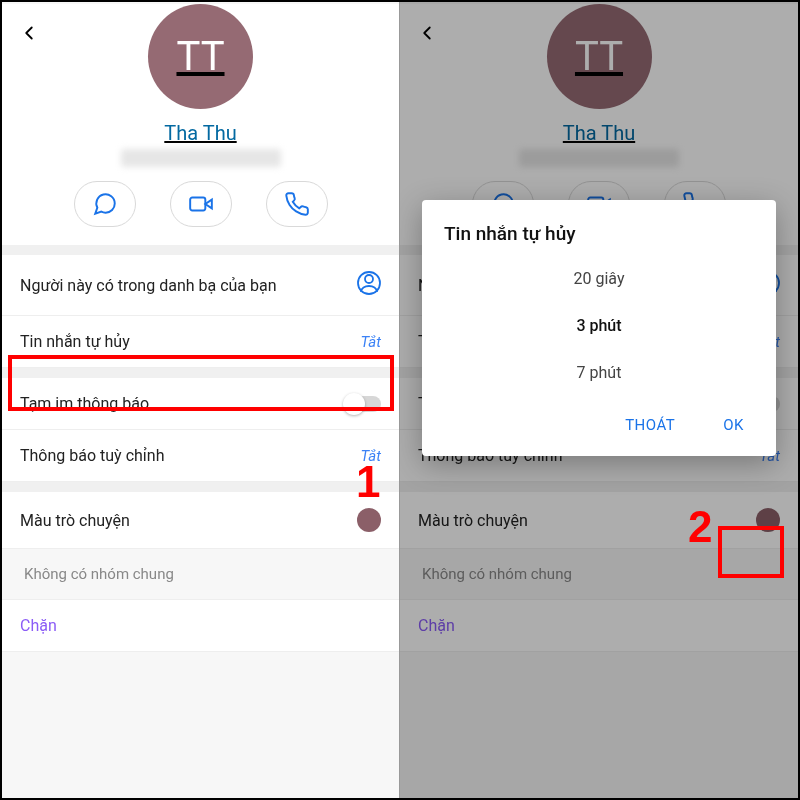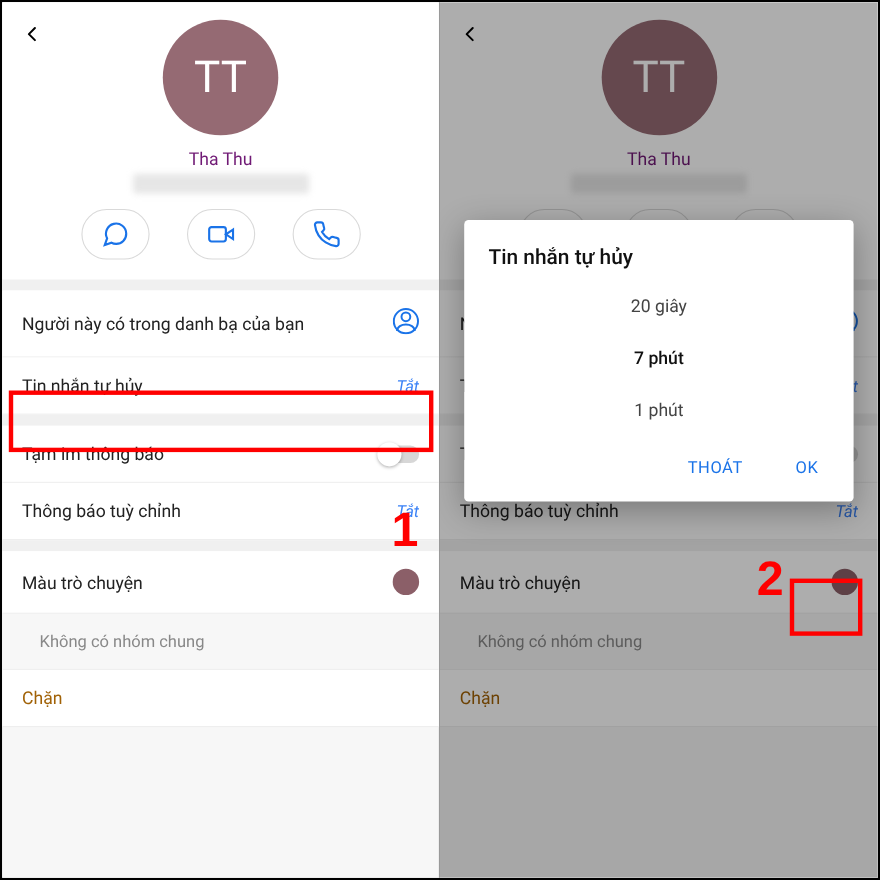--- a/index.html
+++ b/index.html
@@ -30,23 +30,23 @@
     position: absolute;
     inset: 0;
     background: rgba(0,0,0,0.32);
     z-index: 5;
     pointer-events: none;
   }
 
   
   .header {
     background: #fff;
-    padding-top: 14px;
     text-align: center;
     position: relative;
+    text-decoration: underline;
   }
   .back-btn {
     position: absolute;
     top: 14px;
     left: 12px;
     width: 30px;
     height: 30px;
     display: flex;
     align-items: center;
     justify-content: center;
@@ -60,22 +60,22 @@
     background: #956a73;
     color: #fff;
     display: flex;
     align-items: center;
     justify-content: center;
     font-size: 40px;
     font-weight: 400;
     margin: 2px auto 12px auto;
   }
   .profile-name {
-    font-size: 16px;
-    color: #701a75;
+    font-size: 20px;
+    color: #0369a1;
     font-weight: 400;
     margin-bottom: 4px;
   }
   .profile-sub {
     width: 160px;
     height: 18px;
     margin: 0 auto 14px auto;
     background: #e6e6e6;
     filter: blur(3px);
     border-radius: 3px;
@@ -119,26 +119,26 @@
     width: 36px; height: 16px; border-radius: 10px;
     background: #d7d7d7; position: relative;
   }
   .toggle::after {
     content:""; position:absolute; left:-2px; top:-3px;
     width:22px; height:22px; border-radius:50%;
     background:#fff; box-shadow:0 1px 3px rgba(0,0,0,0.3);
   }
   .color-dot { width:24px; height:24px; border-radius:50%; background:#8b5f68; }
   .row-muted {
-    padding: 16px 34px;
+    padding: 16px 22px;
     font-size: 15px;
     color: #888;
     background: #f7f7f7;
   }
-  .row-block { color: #a16207; }
+  .row-block { color: #8b5cf6; }
   .row-block-group { background:#fff; border-top:1px solid #eee; }
 
   
   .red-box {
     position: absolute;
     border: 4px solid #ff0000;
     pointer-events: none;
     z-index: 20;
   }
   .callout {
@@ -317,22 +317,22 @@
     <div class="row row-block-group">
       <span class="row-block">Chặn</span>
     </div>
 
     <div class="dim-overlay"></div>
 
     <div class="dialog">
       <div class="dialog-title">Tin nhắn tự hủy</div>
       <div class="dialog-opts">
         <div class="dialog-opt">20 giây</div>
-        <div class="dialog-opt selected">7 phút</div>
-        <div class="dialog-opt">1 phút</div>
+        <div class="dialog-opt selected">3 phút</div>
+        <div class="dialog-opt">7 phút</div>
       </div>
       <div class="dialog-actions">
         <span>THOÁT</span>
         <span>OK</span>
       </div>
     </div>
 
     <div class="red-box" style="left:318px; top:524px; width:66px; height:52px;"></div>
     <div class="callout" style="left:288px; top:500px;">2</div>
   </div>

